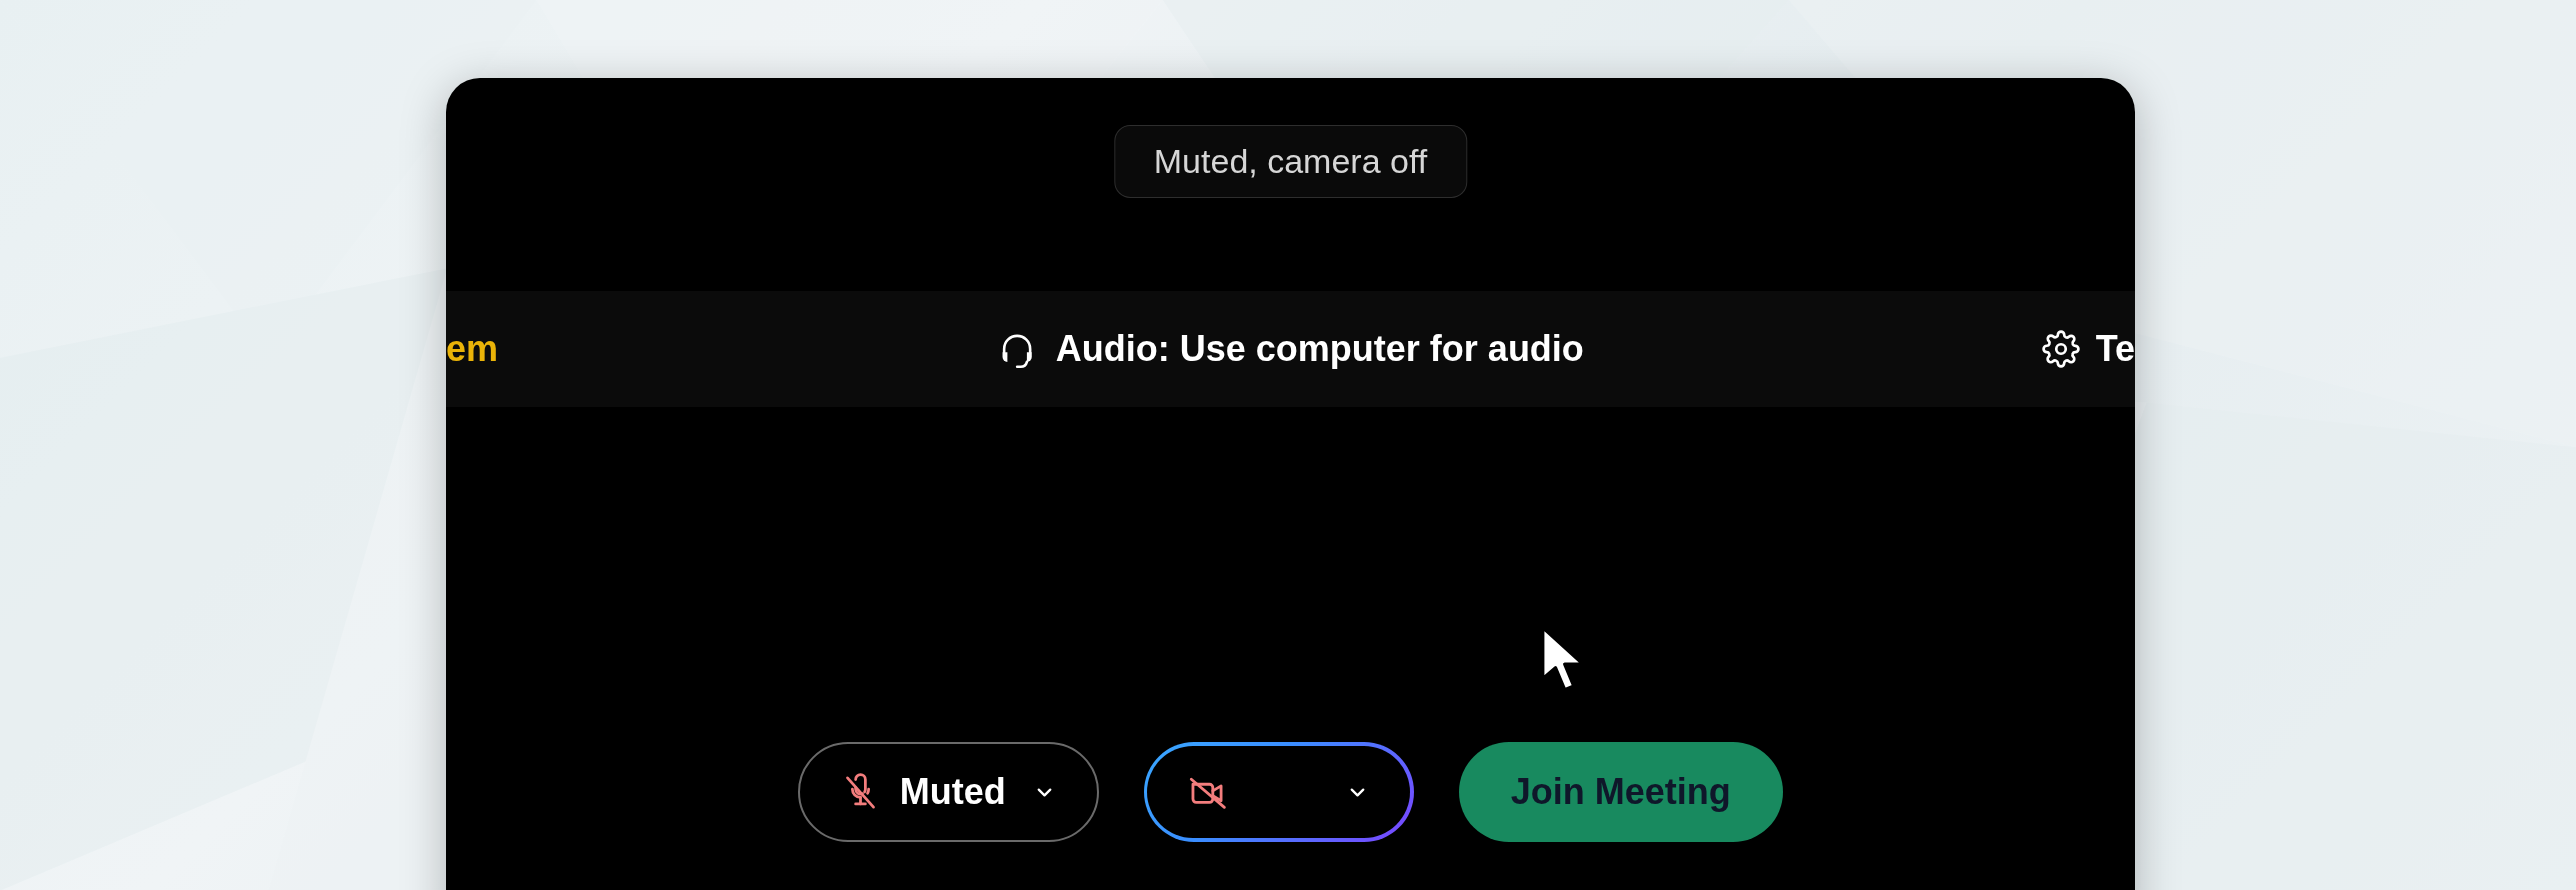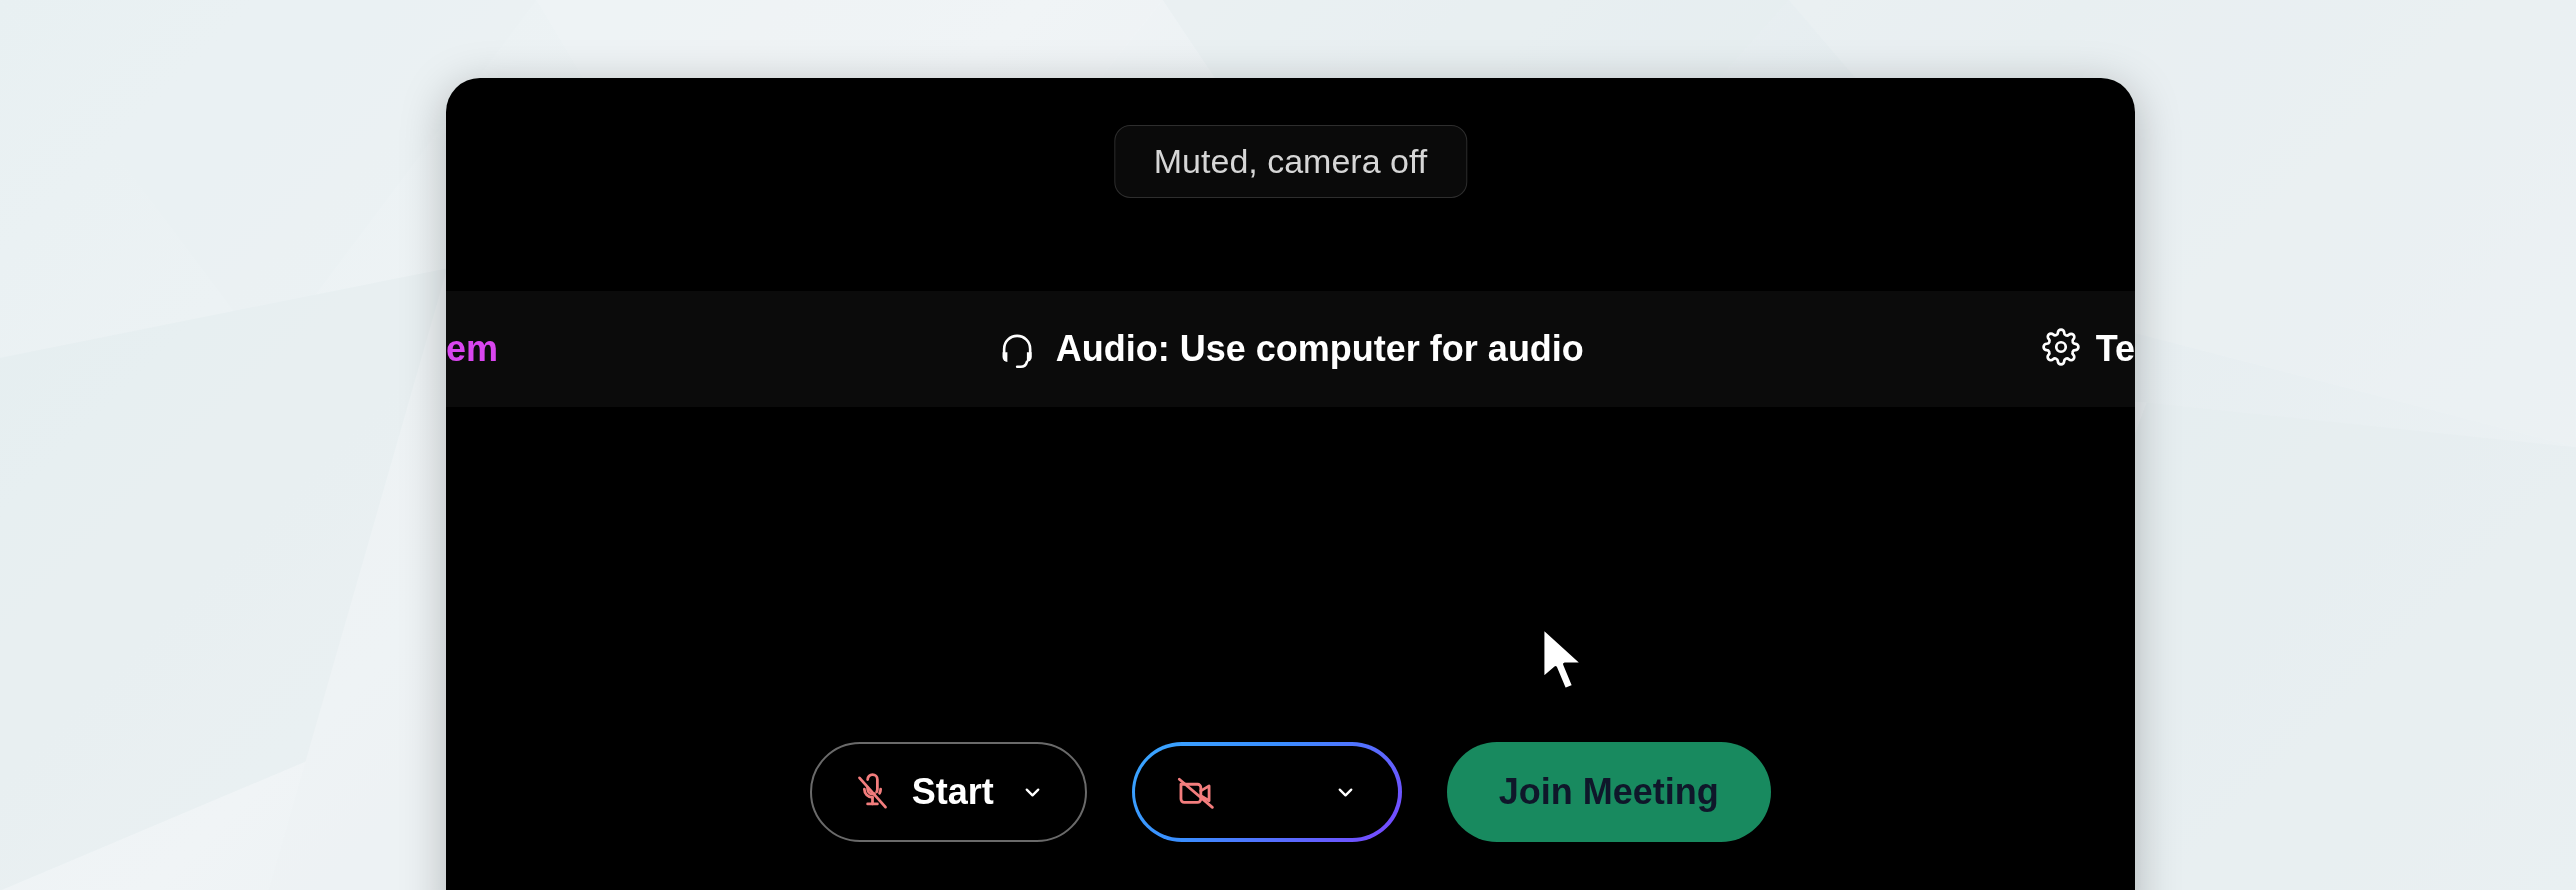--- a/index.html
+++ b/index.html
@@ -49,21 +49,21 @@
       left: 0;
       right: 0;
       height: 116px;
       background: #0b0b0b;
       display: flex;
       align-items: center;
     }
     .left-frag {
       position: absolute;
       left: 0;
-      color: #d946ef;
+      color: #eab308;
       font-size: 36px;
       font-weight: 600;
       padding-left: 0;
       text-align: right;
     }
     .audio-group {
       position: absolute;
       left: 50%;
       transform: translateX(-50%);
       display: flex;
@@ -73,20 +73,21 @@
       cursor: pointer;
     }
     .audio-group .label {
       font-size: 36px;
       font-weight: 600;
     }
     .right-frag {
       position: absolute;
       right: 0;
       display: flex;
+      align-items: center;
       gap: 16px;
       color: #fff;
       font-size: 36px;
       font-weight: 600;
       cursor: pointer;
     }
     
     .btn-row {
       position: absolute;
       bottom: 103px;
@@ -201,21 +202,21 @@
         <svg width="39" height="39" viewBox="0 0 24 24" fill="none" stroke="#f37d7d" stroke-width="1.7" stroke-linecap="round" stroke-linejoin="round">
           <path d="M9 4a3 3 0 0 1 6 0v6a3 3 0 0 1-.5 1.66"></path>
           <path d="M9 9v1a3 3 0 0 0 4.24 2.74"></path>
           <path d="M17 10a5 5 0 0 1-.67 2.5"></path>
           <path d="M7 10a5 5 0 0 0 5 5"></path>
           <line x1="12" y1="15" x2="12" y2="19"></line>
           <line x1="9" y1="19" x2="15" y2="19"></line>
           <line x1="4" y1="3" x2="20" y2="21"></line>
         </svg>
       </span>
-      <span>Start</span>
+      <span>Muted</span>
       <span class="chev">
         <svg width="23" height="23" viewBox="0 0 24 24" fill="none" stroke="#ffffff" stroke-width="2.4" stroke-linecap="round" stroke-linejoin="round">
           <polyline points="6 9 12 15 18 9"></polyline>
         </svg>
       </span>
     </div>
 
     <div class="video-btn-wrap">
       <div class="video-btn-inner">
         <span>

